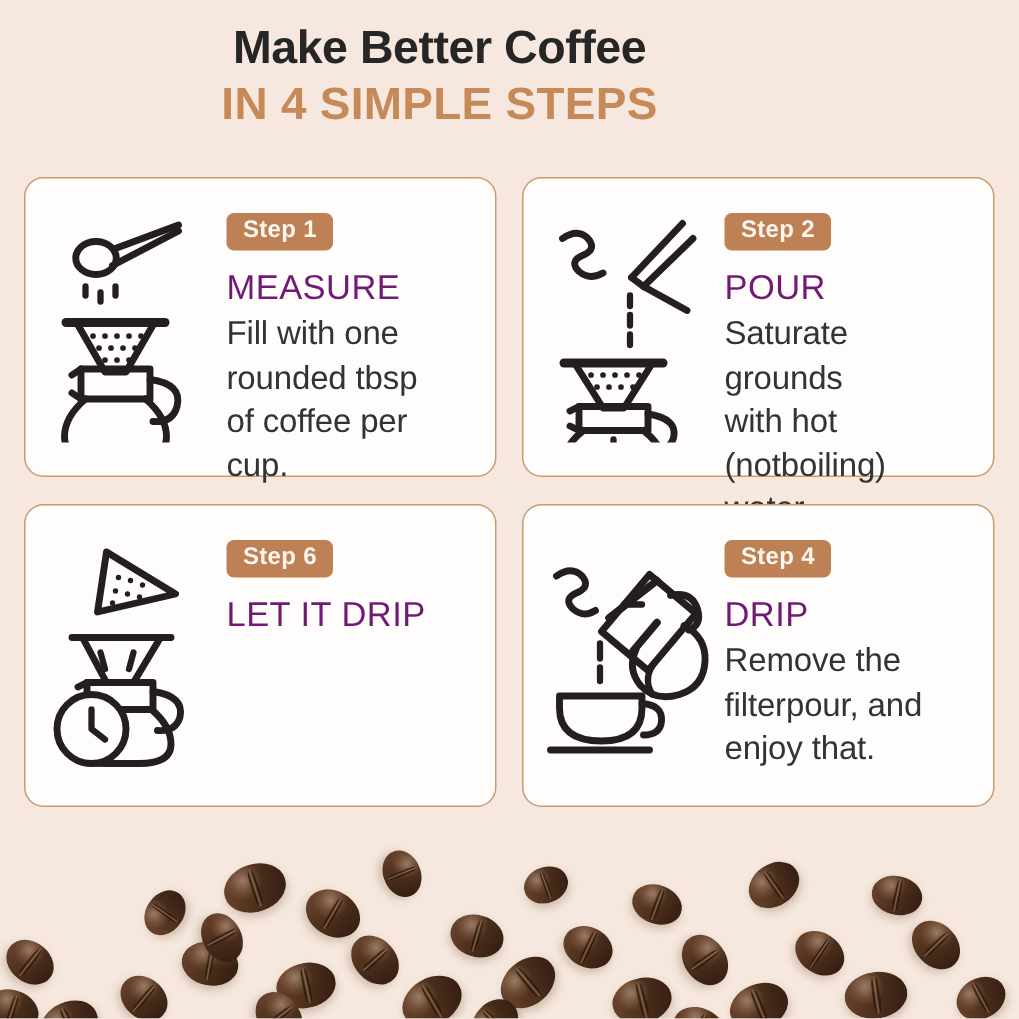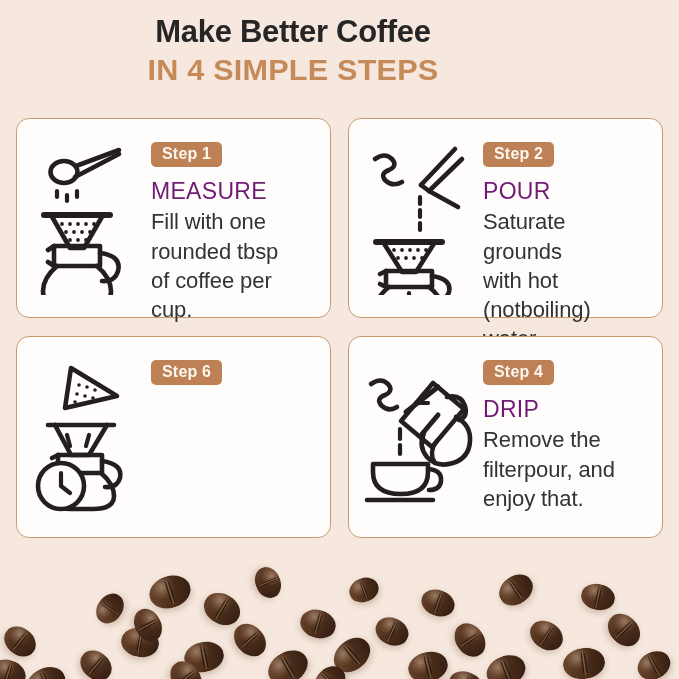--- a/index.html
+++ b/index.html
@@ -250,20 +250,21 @@
           <path d="M27 92 H71 v18 H27 z"></path>
           <path d="M27 92 L21 95 M27 110 L21 107"></path>
           <path d="M71 98 q21 3 18 17 q-3 10 -15 9"></path>
           <path d="M30 110 q-12 11 -12 23 q0 13 21 13 h23 q21 0 21 -13 q0 -12 -13 -23"></path>
           <circle cx="30" cy="123" r="23" fill="#fffdfb"></circle>
           <path d="M30 110 v13 l9 7" stroke-width="4.2"></path>
         </svg>
       </div>
       <div class="card-body">
         <span class="step-badge">Step 6</span>
+        <div class="step-title">LET IT DRIP</div>
       </div>
     </div>
 
     <div class="card">
       <div class="card-icon">
         <svg width="120" height="140" viewBox="0 0 120 140" fill="none" stroke="#231f20" stroke-width="4.6" stroke-linecap="round" stroke-linejoin="round">
           <path d="M12 15 q10 -7 17 0 q6 7 -3 11 q-10 4 -3 11 q7 6 15 1"></path>
           <path d="M42 52 L74 14 L105 40 L73 78 z"></path>
           <path d="M47 43 L79 18" stroke-width="5"></path>
           <path d="M57 34 h12" stroke-width="4.2"></path>

